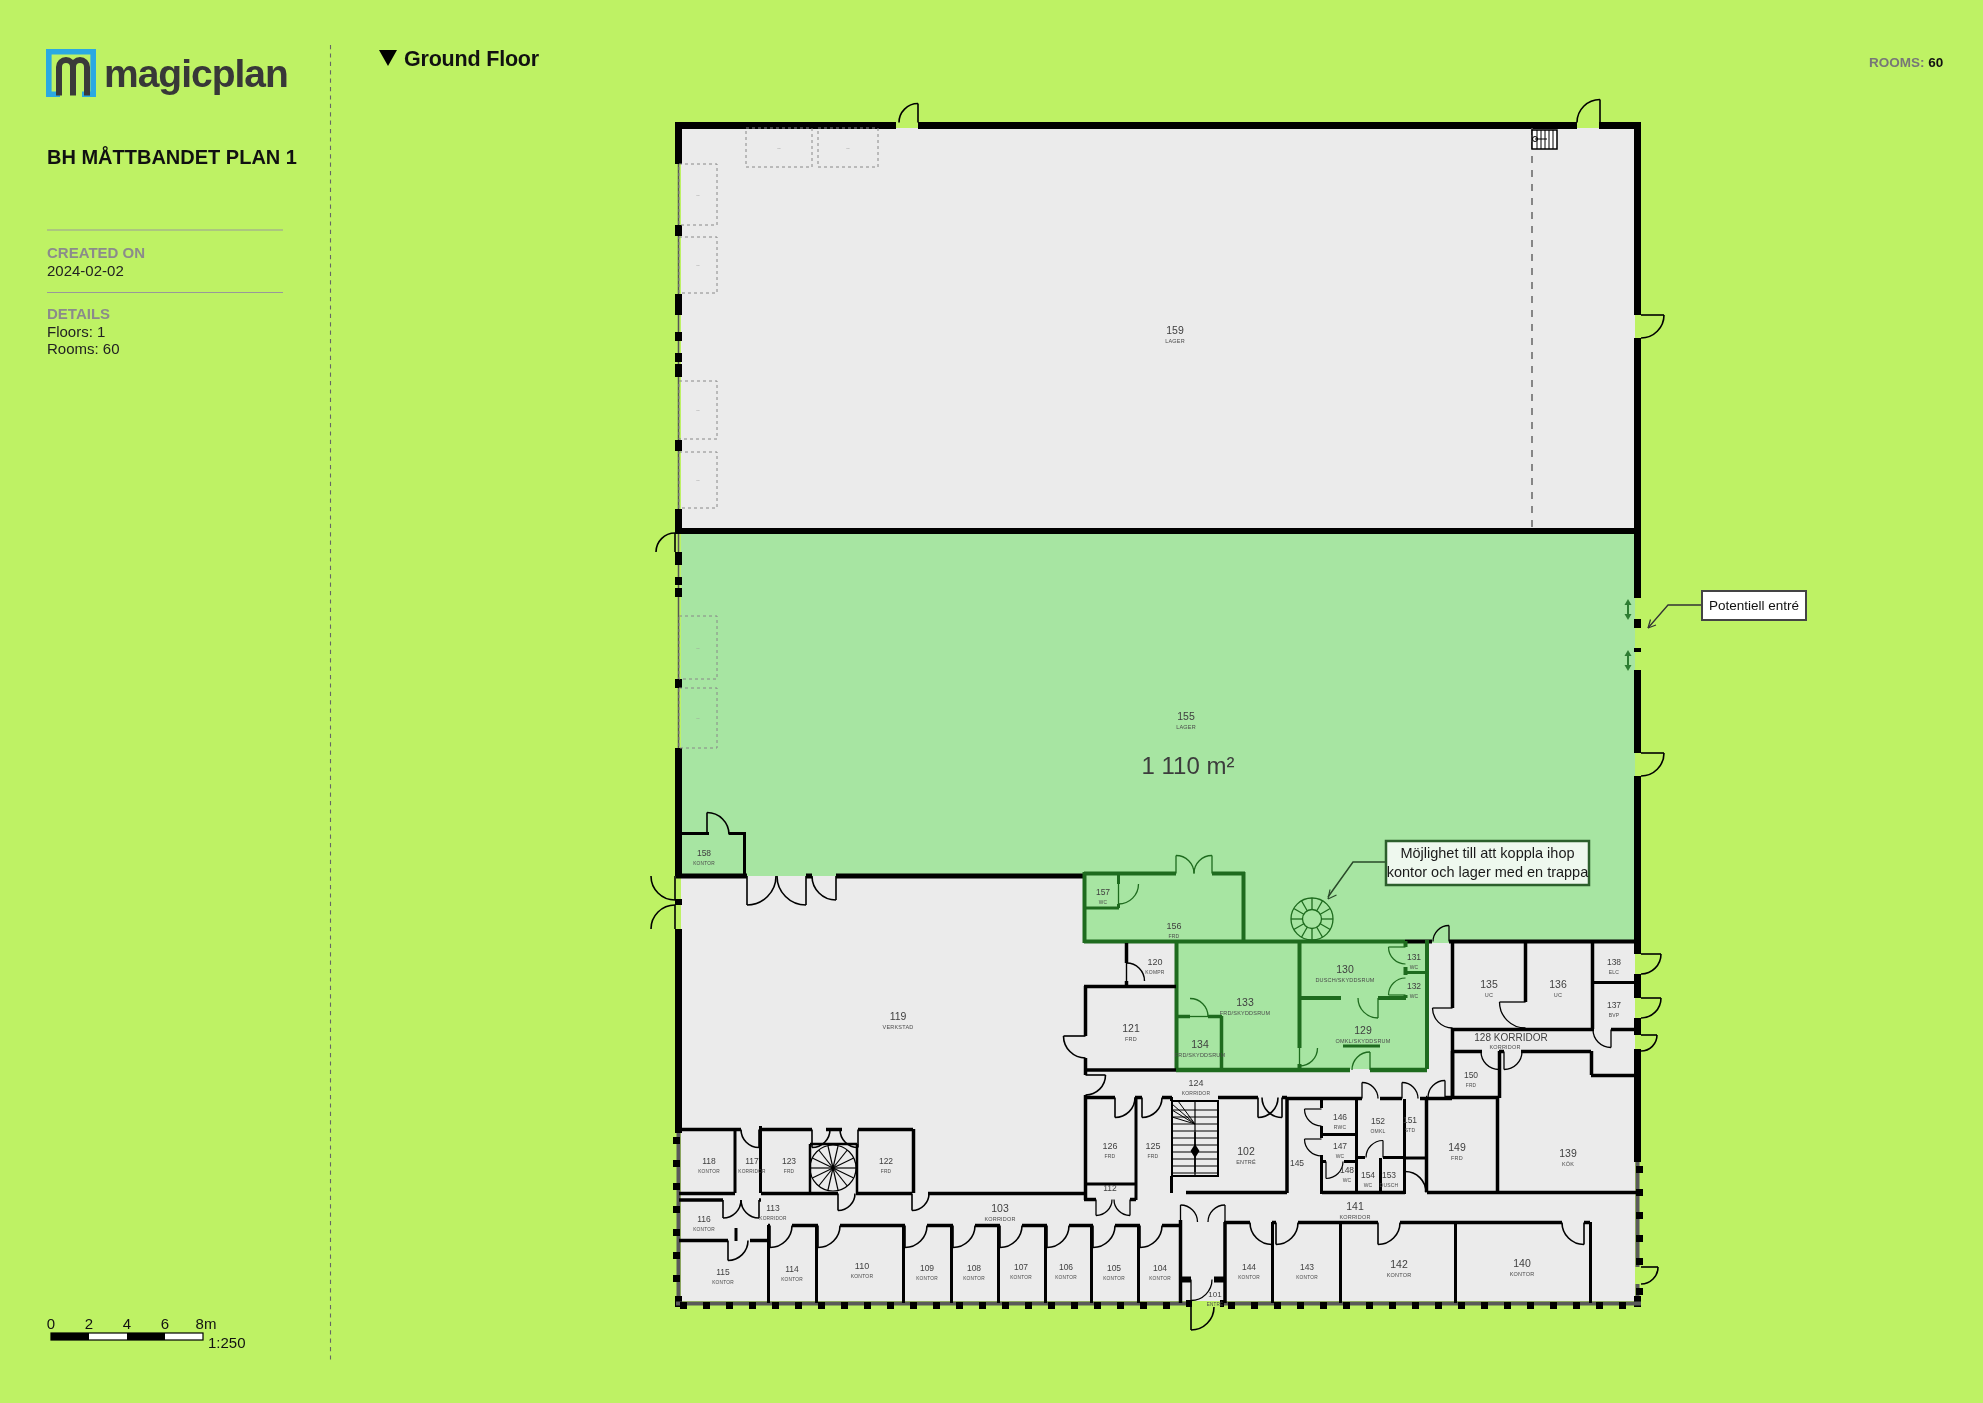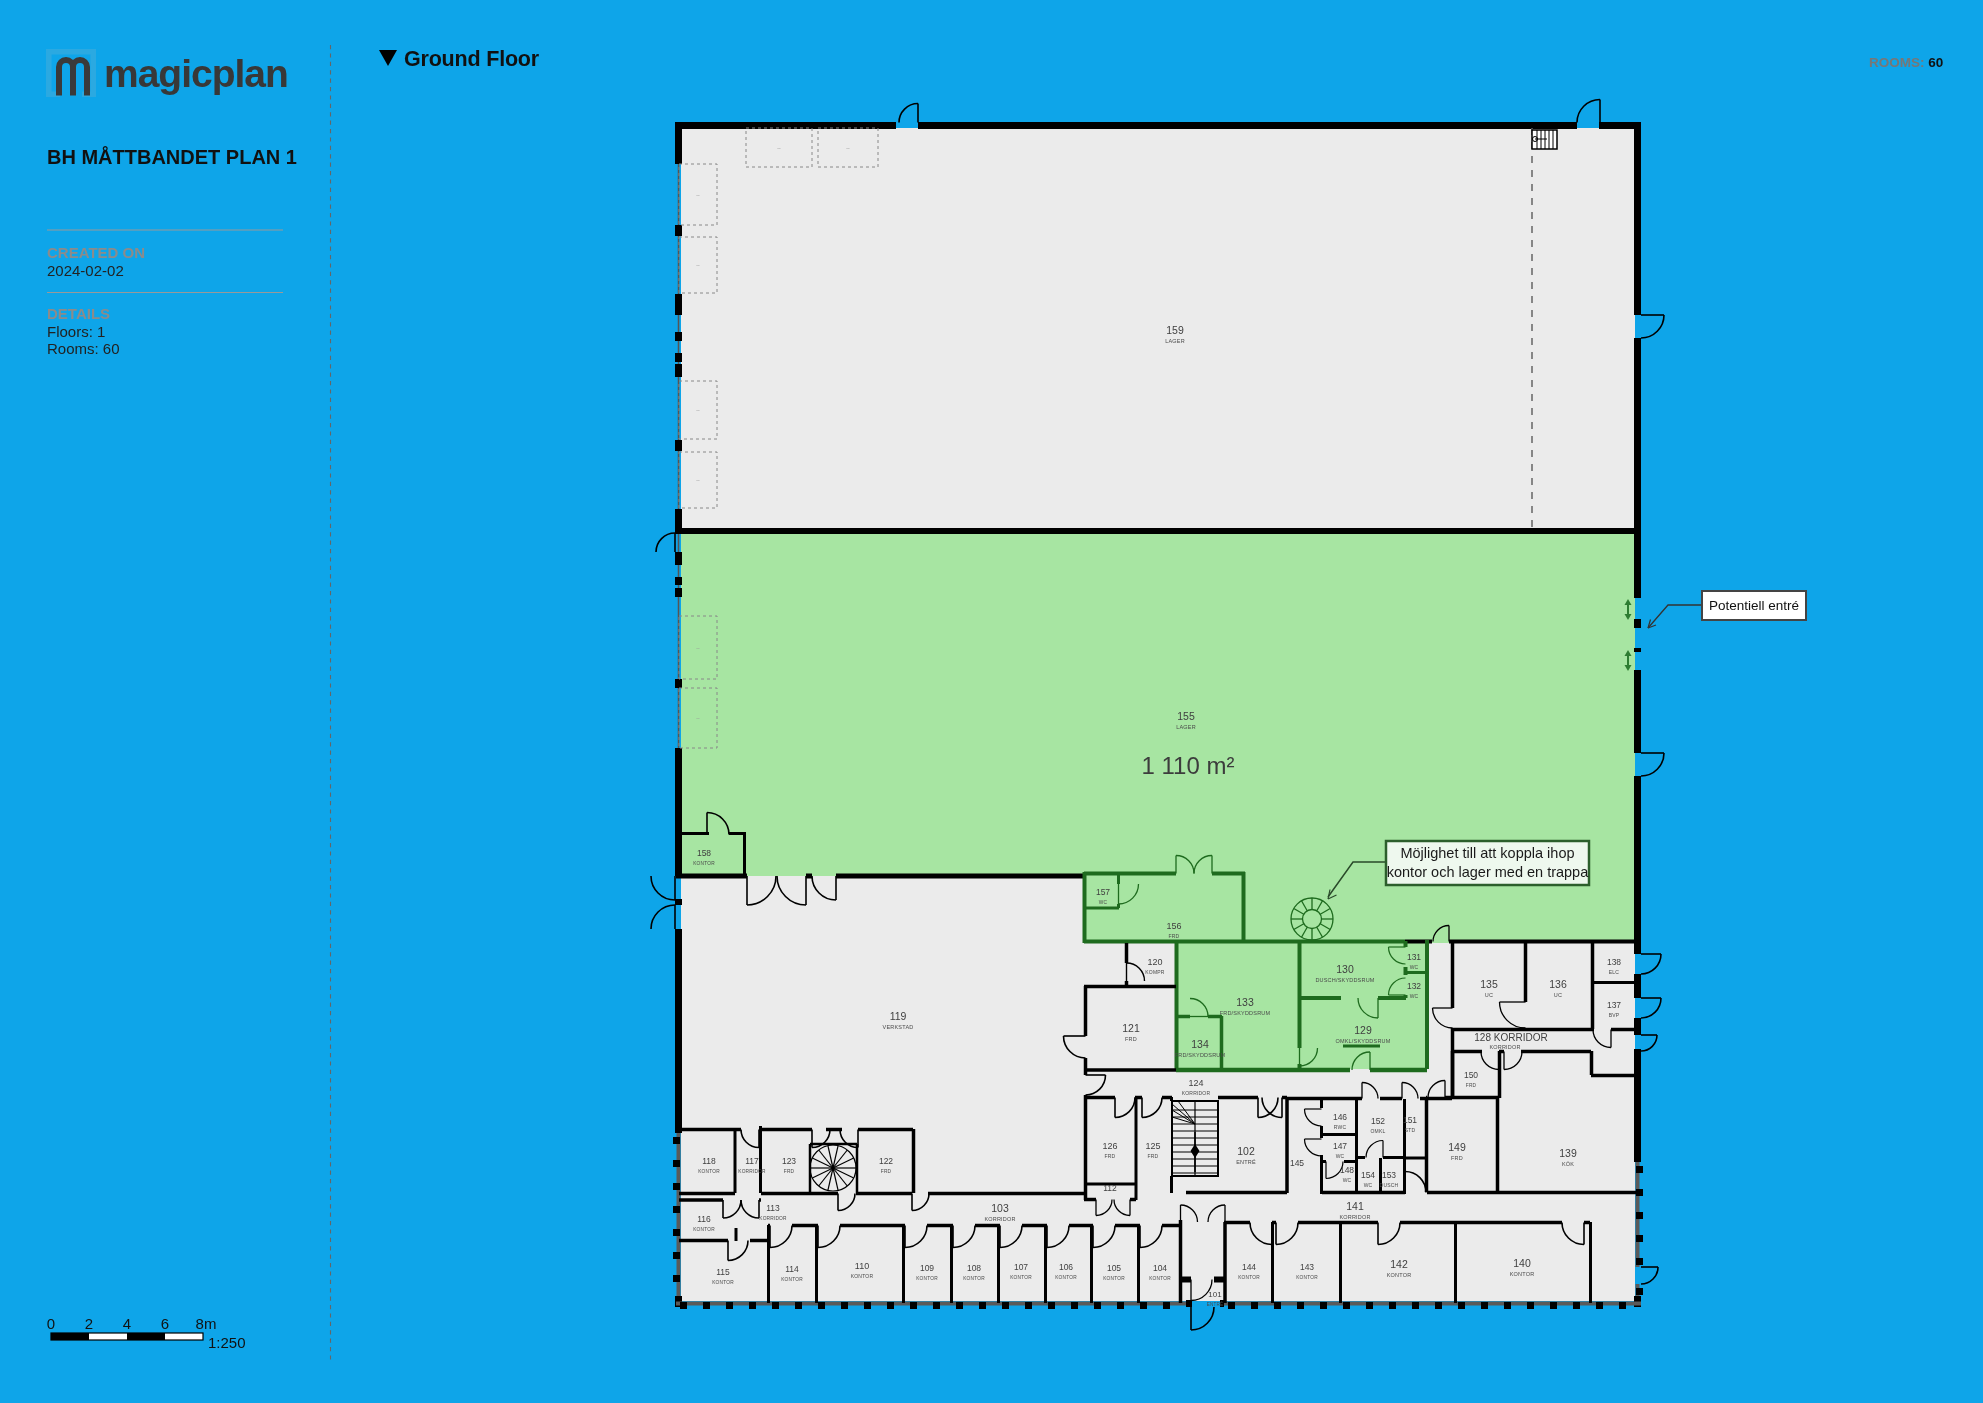--- a/index.html
+++ b/index.html
@@ -1,15 +1,15 @@
 <!DOCTYPE html>
 <html><head><meta charset="utf-8">
 <style>
 html,body{margin:0;padding:0;background:#fff;}
-#page{position:relative;width:1983px;height:1403px;background:#0ea5e9;overflow:hidden;
+#page{position:relative;width:1983px;height:1403px;background:#bef264;overflow:hidden;
   font-family:"Liberation Sans", sans-serif;}
 </style></head>
 <body>
 <div id="page">
 <svg style="position:absolute;left:0;top:0" width="1983" height="1403" viewBox="0 0 1983 1403" font-family="&quot;Liberation Sans&quot;, sans-serif">
 <g>
   <path d="M46,51.8 L96,51.8 M48.8,49 L48.8,97 M93.2,49 L93.2,97 M46,94.2 L60,94.2 M82,94.2 L96,94.2" fill="none" stroke="#2BA9E1" stroke-width="5.6"></path>
   <path d="M59,95.5 L59,67 M59,67 A7,7 0 0 1 73,67 M73,95.5 L73,67 M73,67 A7,7 0 0 1 87,67 M87,95.5 L87,67" fill="none" stroke="#3a3a3a" stroke-width="6"></path>
   <text x="104" y="87" font-size="39" font-weight="bold" fill="#383838" letter-spacing="-1">magicplan</text>
   <text x="47" y="164" font-size="20" font-weight="bold" fill="#111">BH MÅTTBANDET PLAN 1</text>

